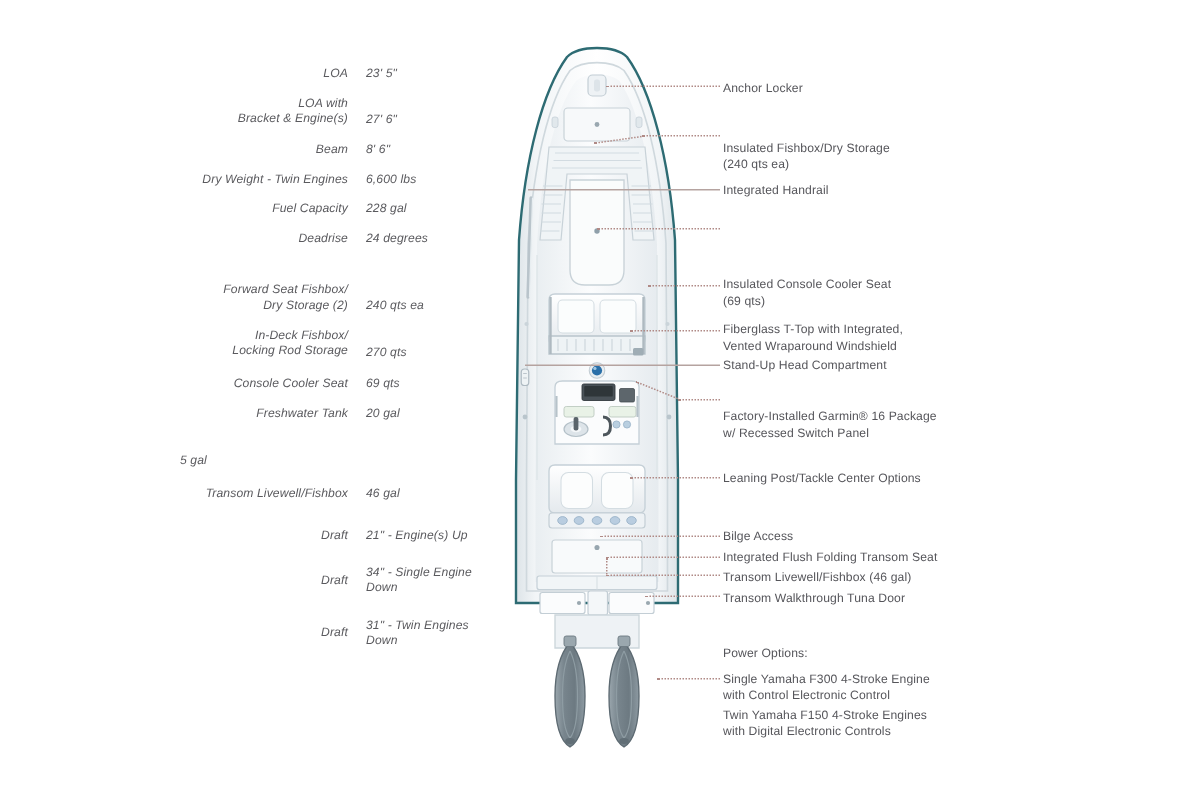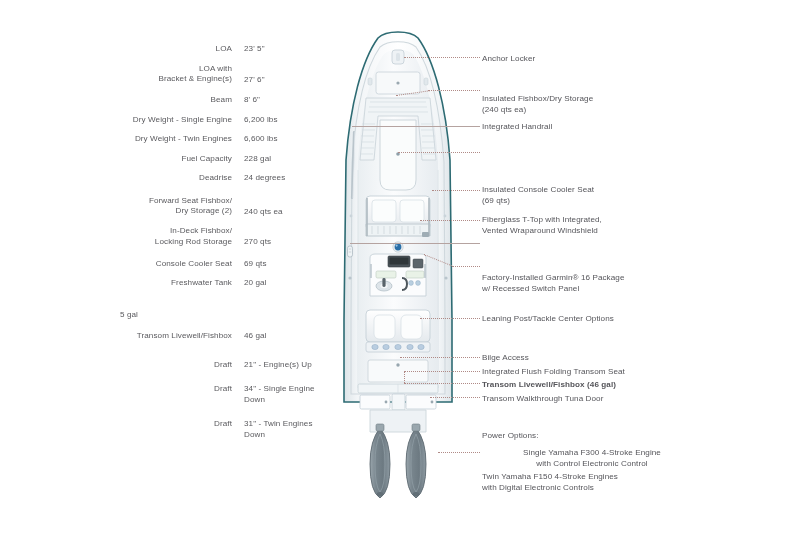--- a/index.html
+++ b/index.html
@@ -18,22 +18,23 @@
 
   
   #spec-table {
     position: absolute;
     left: 120px;
     top: 44px;
     width: 200px;
   }
   .spec-row {
     display: flex;
-    align-items: flex-start;
+    align-items: center;
     margin-bottom: 9px;
+    font-style: italic;
   }
   .spec-label {
     width: 112px;
     text-align: right;
     padding-right: 12px;
     font-size: 8.1px;
     line-height: 10.5px;
     color: #5a5a5e;
     letter-spacing: 0.01em;
   }
@@ -106,36 +107,32 @@
     <div class="spec-label" style="white-space:pre-line;">LOA with
 Bracket &amp; Engine(s)</div>
     <div class="spec-value" style="padding-top:11px;">27' 6"</div>
   </div>
 
   <div class="spec-row">
     <div class="spec-label">Beam</div>
     <div class="spec-value">8' 6"</div>
   </div>
 
-  <div class="spec-row">
-    <div class="spec-label">Dry Weight - Single Engine</div>
-    <div class="spec-value">6,200 lbs</div>
-  </div>
 
   <div class="spec-row">
     <div class="spec-label">Dry Weight - Twin Engines</div>
     <div class="spec-value">6,600 lbs</div>
   </div>
 
   <div class="spec-row">
     <div class="spec-label">Fuel Capacity</div>
     <div class="spec-value">228 gal</div>
   </div>
 
-  <div class="spec-row" style="margin-bottom:12px;">
+  <div class="spec-row" style="margin-bottom:24px;">
     <div class="spec-label">Deadrise</div>
     <div class="spec-value">24 degrees</div>
   </div>
 
   <div class="spec-row" style="">
     <div class="spec-label" style="white-space:pre-line;">Forward Seat Fishbox/
 Dry Storage (2)</div>
     <div class="spec-value" style="padding-top:11px;">240 qts ea</div>
   </div>
 
@@ -470,50 +467,53 @@
   <div class="callout" style="top:184px;">
     <span>Insulated Console Cooler Seat</span>
     <span class="l2">(69 qts)</span>
   </div>
 
   <div class="callout" style="top:214px;">
     <span>Fiberglass T-Top with Integrated,</span>
     <span class="l2">Vented Wraparound Windshield</span>
   </div>
 
+  <div class="callout" style="top:238px;">
+    <span>Stand-Up Head Compartment</span>
+  </div>
 
   <div class="callout" style="top:272px;">
     <span>Factory-Installed Garmin® 16 Package</span>
     <span class="l2">w/ Recessed Switch Panel</span>
   </div>
 
   <div class="callout" style="top:313px;">
     <span>Leaning Post/Tackle Center Options</span>
   </div>
 
   <div class="callout" style="top:352px;">
     <span>Bilge Access</span>
   </div>
 
   <div class="callout" style="top:366px;">
     <span>Integrated Flush Folding Transom Seat</span>
   </div>
 
-  <div class="callout" style="top:379px;font-weight:bold;">
+  <div class="callout" style="top:379px;">
     <span>Transom Livewell/Fishbox (46 gal)</span>
   </div>
 
   <div class="callout" style="top:393px;">
     <span>Transom Walkthrough Tuna Door</span>
   </div>
 
   <div class="callout" style="top:430px;">
     <span>Power Options:</span>
   </div>
-  <div class="callout" style="top:447px;text-align:center;">
+  <div class="callout" style="top:447px;">
     <span>Single Yamaha F300 4-Stroke Engine</span>
     <span class="l2">with Control Electronic Control</span>
   </div>
   <div class="callout" style="top:471px;">
     <span>Twin Yamaha F150 4-Stroke Engines</span>
     <span class="l2">with Digital Electronic Controls</span>
   </div>
 
 </div>
 

